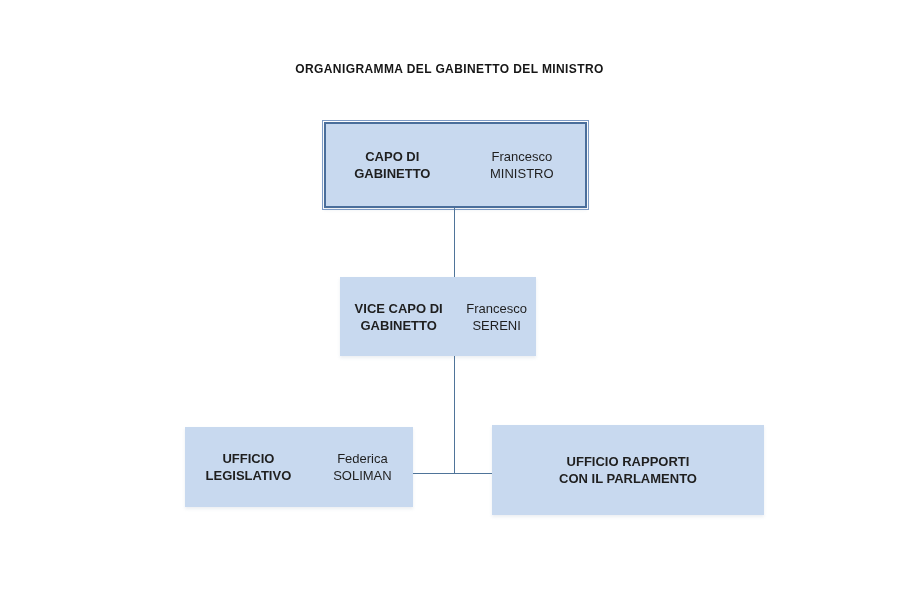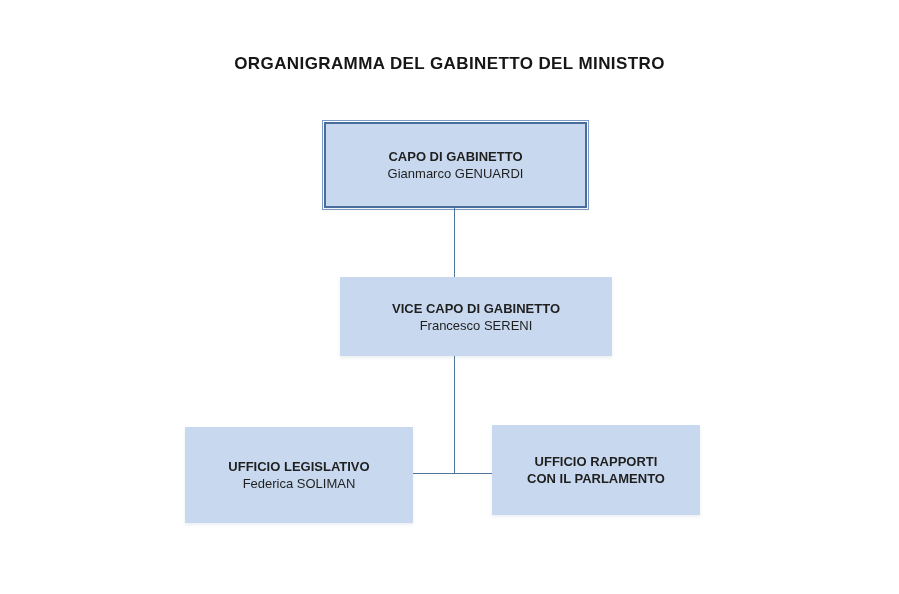--- a/index.html
+++ b/index.html
@@ -15,32 +15,32 @@
   .page{
     position:relative;
     width:899px;height:594px;
     background:var(--page-bg);
     font-family:"Liberation Sans","DejaVu Sans",sans-serif;
     overflow:hidden;
   }
   .chart-title{
     position:absolute;
     top:50px;left:0;right:0;
-    margin:4px;
+    margin:12px;
     text-align:center;
-    font-size:17px;
+    font-size:12px;
     font-weight:bold;
     letter-spacing:0.4px;
     color:var(--title-text);
   }
   .node{
     position:absolute;
     background:var(--box-fill);
     display:flex;
-    flex-direction:column;
+    flex-direction:row;
     align-items:center;
     justify-content:center;
     text-align:center;
     box-sizing:border-box;
     box-shadow:0 2px 3px rgba(120,140,170,0.15);
   }
   .node .role{
     font-weight:bold;
     font-size:13px;
     line-height:17px;
@@ -52,38 +52,38 @@
     font-size:13px;
     line-height:17px;
     color:var(--node-text);
   }
   .node-capo{
     left:324px;top:122px;width:263px;height:86px;
     border:2px solid var(--box-border-inner);
     outline:1px solid var(--box-border-outer);
     outline-offset:1px;
   }
-  .node-vice{left:340px;top:277px;width:272px;height:79px;}
-  .node-legislativo{left:185px;top:427px;width:228px;height:96px;}
-  .node-rapporti{left:492px;top:425px;width:208px;height:90px;gap:34px;}
+  .node-vice{left:340px;top:277px;width:196px;height:79px;}
+  .node-legislativo{left:185px;top:427px;width:228px;height:80px;}
+  .node-rapporti{left:492px;top:425px;width:272px;height:90px;gap:34px;}
   .connector{position:absolute;background:var(--connector);}
   .conn-v1{left:454px;top:208px;width:1px;height:69px;}
   .conn-v2{left:454px;top:356px;width:1px;height:117px;}
   .conn-h{left:413px;top:473px;width:79px;height:1px;}
 </style>
 </head>
 <body>
 
 <div class="page">
 
   <h1 class="chart-title">ORGANIGRAMMA DEL GABINETTO DEL MINISTRO</h1>
 
   <div class="node node-capo">
     <div class="role">CAPO DI GABINETTO</div>
-    <div class="person">Gianmarco GENUARDI</div>
+    <div class="person">Francesco MINISTRO</div>
   </div>
 
   <div class="connector conn-v1"></div>
 
   <div class="node node-vice">
     <div class="role">VICE CAPO DI GABINETTO</div>
     <div class="person">Francesco SERENI</div>
   </div>
 
   <div class="connector conn-v2"></div>

